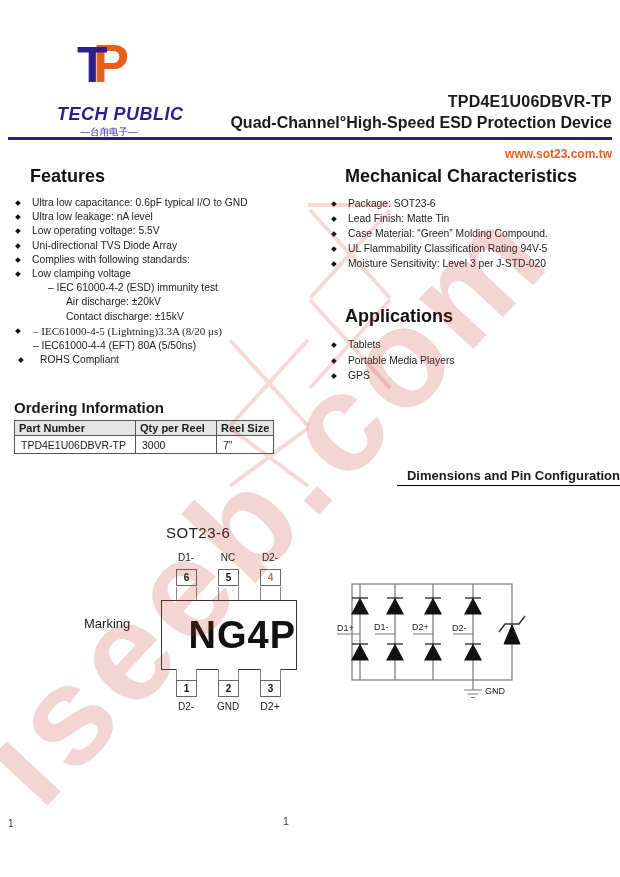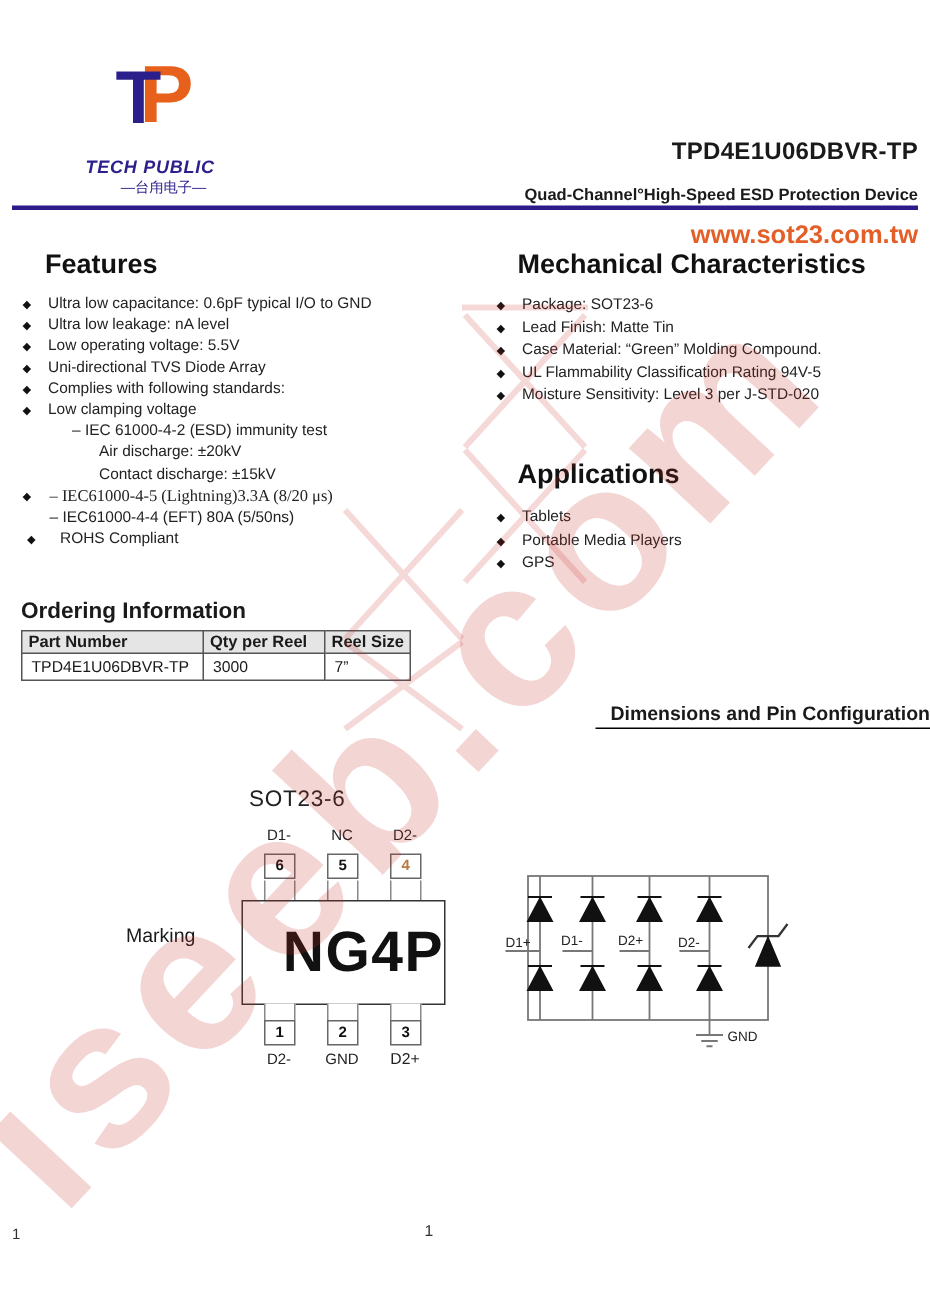--- a/index.html
+++ b/index.html
@@ -4,28 +4,28 @@
 <style>
   html,body{margin:0;padding:0;background:#fff}
   .page{position:relative;width:620px;height:877px;background:#fff;overflow:hidden;
         font-family:"Liberation Sans",sans-serif;color:#1a1a1a}
 
   
   .logo{position:absolute;left:57px;top:44px;width:130px}
   .mono{position:relative;width:90px;height:56px;margin-left:14px}
   .mono-p{position:absolute;left:22px;top:-8px;font-size:54px;font-weight:900;color:#e8611c;line-height:1}
   .mono-t{position:absolute;left:6px;top:-4px;font-size:50px;font-weight:900;color:#2b1f8c;line-height:1}
-  .company{color:#2b1f8c;font-weight:bold;font-style:italic;font-size:12px;letter-spacing:.5px;margin-top:4px;white-space:nowrap}
+  .company{color:#2b1f8c;font-weight:bold;font-style:italic;font-size:18px;letter-spacing:.5px;margin-top:4px;white-space:nowrap}
   .company-cn{color:#2b1f8c;font-size:9.5px;width:104px;text-align:center;margin-top:1px}
 
   .title-block{position:absolute;right:8px;top:93px;text-align:right}
   .part-title{font-size:16px;font-weight:bold;letter-spacing:.2px}
-  .subtitle{font-size:11px;font-weight:bold;margin-top:13px}
+  .subtitle{font-size:16px;font-weight:bold;margin-top:3px}
   .rule{position:absolute;left:8px;right:8px;top:137px;height:3px;background:#2d1b8a}
-  .website{position:absolute;right:8px;top:147px;color:#e45f28;font-weight:bold;font-size:17px}
+  .website{position:absolute;right:8px;top:147px;color:#e45f28;font-weight:bold;font-size:12px}
 
   
   .sec-h{font-size:18px;font-weight:bold;color:#111}
   .col-left{position:absolute;left:14px;top:166px;width:306px}
   .col-left .sec-h{padding-left:16px}
   .col-right{position:absolute;left:330px;top:166px;width:284px}
   .col-right .sec-h{padding-left:15px}
   .apps{position:absolute;left:330px;top:306px;width:284px}
   .apps .sec-h{padding-left:15px}
 

